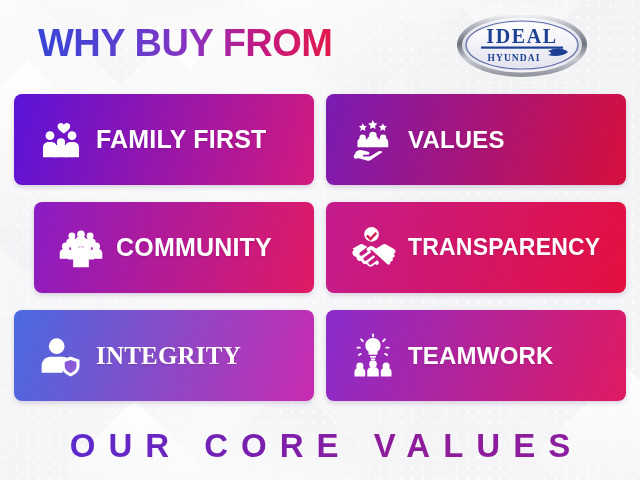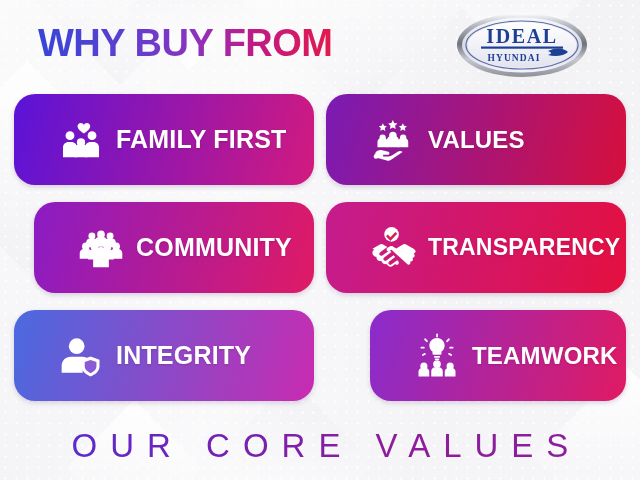--- a/index.html
+++ b/index.html
@@ -89,26 +89,25 @@
     width: 612px;
     height: 307px;
     display: grid;
     grid-template-columns: 1fr 1fr;
     grid-template-rows: 1fr 1fr 1fr;
     column-gap: 12px;
     row-gap: 17px;
   }
   .card {
     position: relative;
-    border-radius: 21px;
+    border-radius: 8px;
     display: flex;
     align-items: center;
     overflow: hidden;
     box-shadow: 0 2px 5px rgba(60,20,90,0.18);
-    padding-left: 20px;
   }
   .card-icon {
     flex: 0 0 auto;
     width: 46px;
     height: 46px;
     margin-left: 24px;
     margin-right: 12px;
     display: flex;
     align-items: center;
     justify-content: center;
@@ -134,21 +133,21 @@
     left: 0;
     top: 412px;
     width: 640px;
     height: 68px;
     display: flex;
     align-items: center;
     justify-content: center;
   }
   .footer-text {
     font-size: 33px;
-    font-weight: normal;
+    font-weight: bold;
     letter-spacing: 13px;
     color: #7a20a8;
     background: linear-gradient(90deg, #5b2bd0 0%, #7a1fae 38%, #8f1c9a 64%, #8a1f9e 100%);
     -webkit-background-clip: text;
     background-clip: text;
     color: transparent;
     -webkit-text-fill-color: transparent;
     white-space: nowrap;
     padding-left: 13px;
   }
@@ -271,33 +270,33 @@
         <svg viewBox="0 0 48 48" fill="#ffffff">
           <circle cx="22.5" cy="9.8" r="7.6"></circle>
           <path d="M18.6 9.9l2.7 2.8 5.2-5.4 1.9 1.9-7.1 7.4-4.6-4.8z" fill="#d42050"></path>
           <path d="M2.5 24.8l7.4-4.3c1.3-.8 2.9-.8 4.2 0l4 2.4-7.5 5.6c-.9.7-1.1 1.9-.5 2.8.6.9 1.9 1.1 2.8.5l7.3-5.3 2.2 1.6-7.6 5.7c-.9.7-1.1 1.9-.5 2.8.6.9 1.9 1.1 2.8.5l7.4-5.5 1.8 1.7-6.3 4.7c-.9.7-1.1 1.9-.5 2.8.6.9 1.9 1.1 2.8.5l6.1-4.5 1.2 1.4c.8.9.6 2.2-.3 2.9-.8.6-1.9.5-2.6-.2l-.3-.3-2.9 2.1c-1.6 1.2-3.8.9-5.1-.6-.3-.4-.6-.9-.7-1.4-1.8.7-3.9.1-5-1.5-.4-.5-.6-1.1-.7-1.7-1.8.5-3.7-.2-4.7-1.8-.5-.8-.7-1.6-.6-2.5-1.5-.1-2.9-.9-3.6-2.2-1.1-1.8-.6-4.2 1.2-5.4z"></path>
           <path d="M45.5 24.8l-7.4-4.3c-1.3-.8-2.9-.8-4.2 0l-6.6 3.9-3.4-2c-1-.6-2.3-.6-3.3 0l-2.4 1.4c-.9.6-1.2 1.8-.6 2.7.6.9 1.8 1.2 2.7.6l2.1-1.3 10.7 9.8 5.9 5.4c.8.7 2 .6 2.7-.2.6-.7.6-1.7 0-2.4l1.3-.3c1-.2 1.7-1 1.8-2 0-.6-.2-1.2-.6-1.6l1.2-.6c.9-.5 1.4-1.5 1.1-2.5-.1-.5-.5-1-.9-1.3l1-.8c.8-.6 1.1-1.7.7-2.6-.1-.3-.4-.6-.7-.8z"></path>
         </svg>
       </div>
       <div class="card-label">TRANSPARENCY</div>
     </div>
 
-    <div class="card c5" id="card4" style="background: linear-gradient(105deg, rgb(74, 106, 224) 0%, rgb(201, 43, 176) 100%);">
+    <div class="card c5" id="card4" style="background: linear-gradient(105deg, rgb(74, 106, 224) 0%, rgb(201, 43, 176) 100%); font-family: Liberation Serif, serif;">
       <div class="card-icon">
         <svg viewBox="0 0 48 48" fill="#ffffff">
           <circle cx="19.5" cy="13.8" r="8.2"></circle>
           <path d="M3.8 41.6v-7.4c0-5.1 4.2-9.3 9.3-9.3h12.6c2.2 0 4.3.8 5.9 2.1l-.6.2c-3.1 1.1-5.2 4-5.2 7.3v7.1z"></path>
           <path d="M34 24.6l9.3 3.3v7.1c0 4.3-3.6 8-9.3 10.4-5.7-2.4-9.3-6.1-9.3-10.4v-7.1z"></path>
           <path d="M34 28.1l6.1 2.2v4.7c0 2.8-2.3 5.3-6.1 7-3.8-1.7-6.1-4.2-6.1-7v-4.7z" fill="#8b5ad6"></path>
         </svg>
       </div>
       <div class="card-label">INTEGRITY</div>
     </div>
 
-    <div class="card c6" id="card5" style="background: linear-gradient(105deg, rgb(138, 44, 204) 0%, rgb(224, 26, 98) 100%); margin-left: 44px;">
+    <div class="card c6" id="card5" style="background: linear-gradient(105deg, rgb(138, 44, 204) 0%, rgb(224, 26, 98) 100%);">
       <div class="card-icon">
         <svg viewBox="0 0 48 48" fill="#ffffff">
           <path d="M24 5.2c-4.4 0-8 3.5-8 7.8 0 2.6 1.3 4.9 3.3 6.3v2.2c0 .7.6 1.3 1.3 1.3h6.8c.7 0 1.3-.6 1.3-1.3v-2.2c2-1.4 3.3-3.7 3.3-6.3 0-4.3-3.6-7.8-8-7.8z"></path>
           <rect x="20.8" y="23.9" width="6.4" height="1.8" rx=".9"></rect>
           <rect x="21.6" y="26.6" width="4.8" height="1.7" rx=".85"></rect>
           <rect x="23.1" y="0.5" width="1.9" height="4.2" rx=".95"></rect>
           <rect x="11.6" y="5.3" width="1.9" height="4.6" rx=".95" transform="rotate(-42 12.5 7.6)"></rect>
           <rect x="34.5" y="5.3" width="1.9" height="4.6" rx=".95" transform="rotate(42 35.5 7.6)"></rect>
           <rect x="6.8" y="14.4" width="4.4" height="1.9" rx=".95"></rect>
           <rect x="36.8" y="14.4" width="4.4" height="1.9" rx=".95"></rect>

